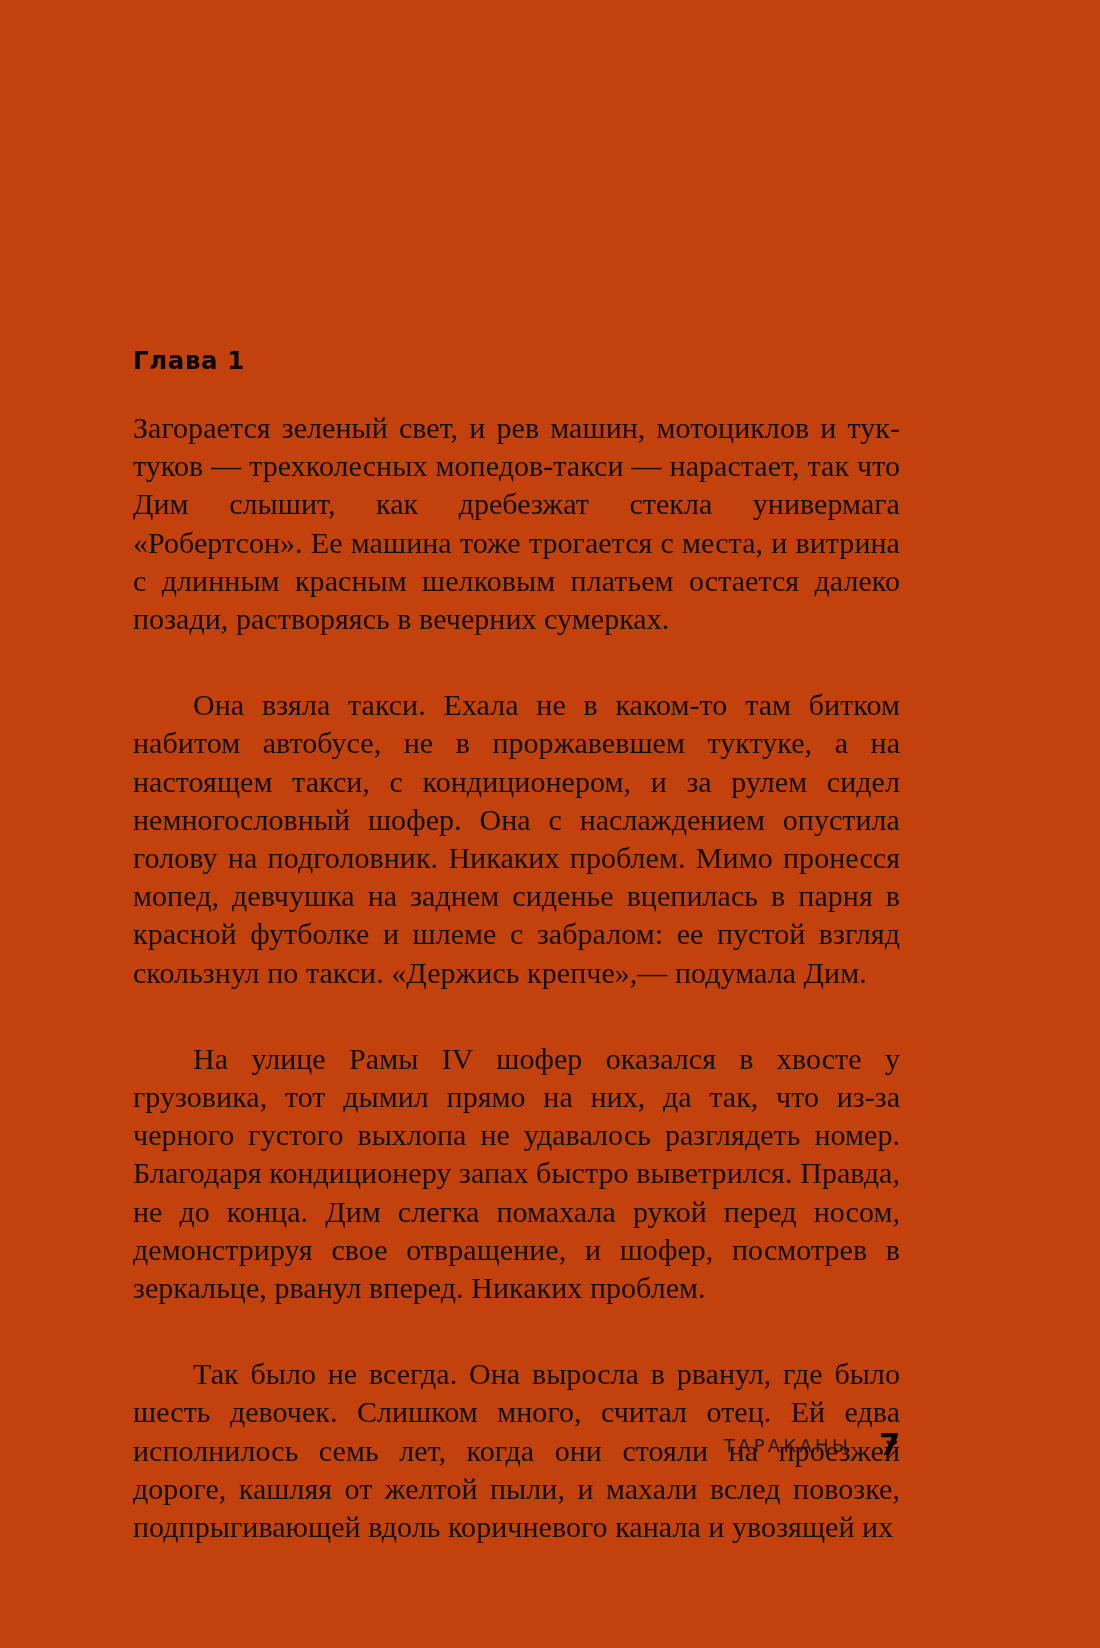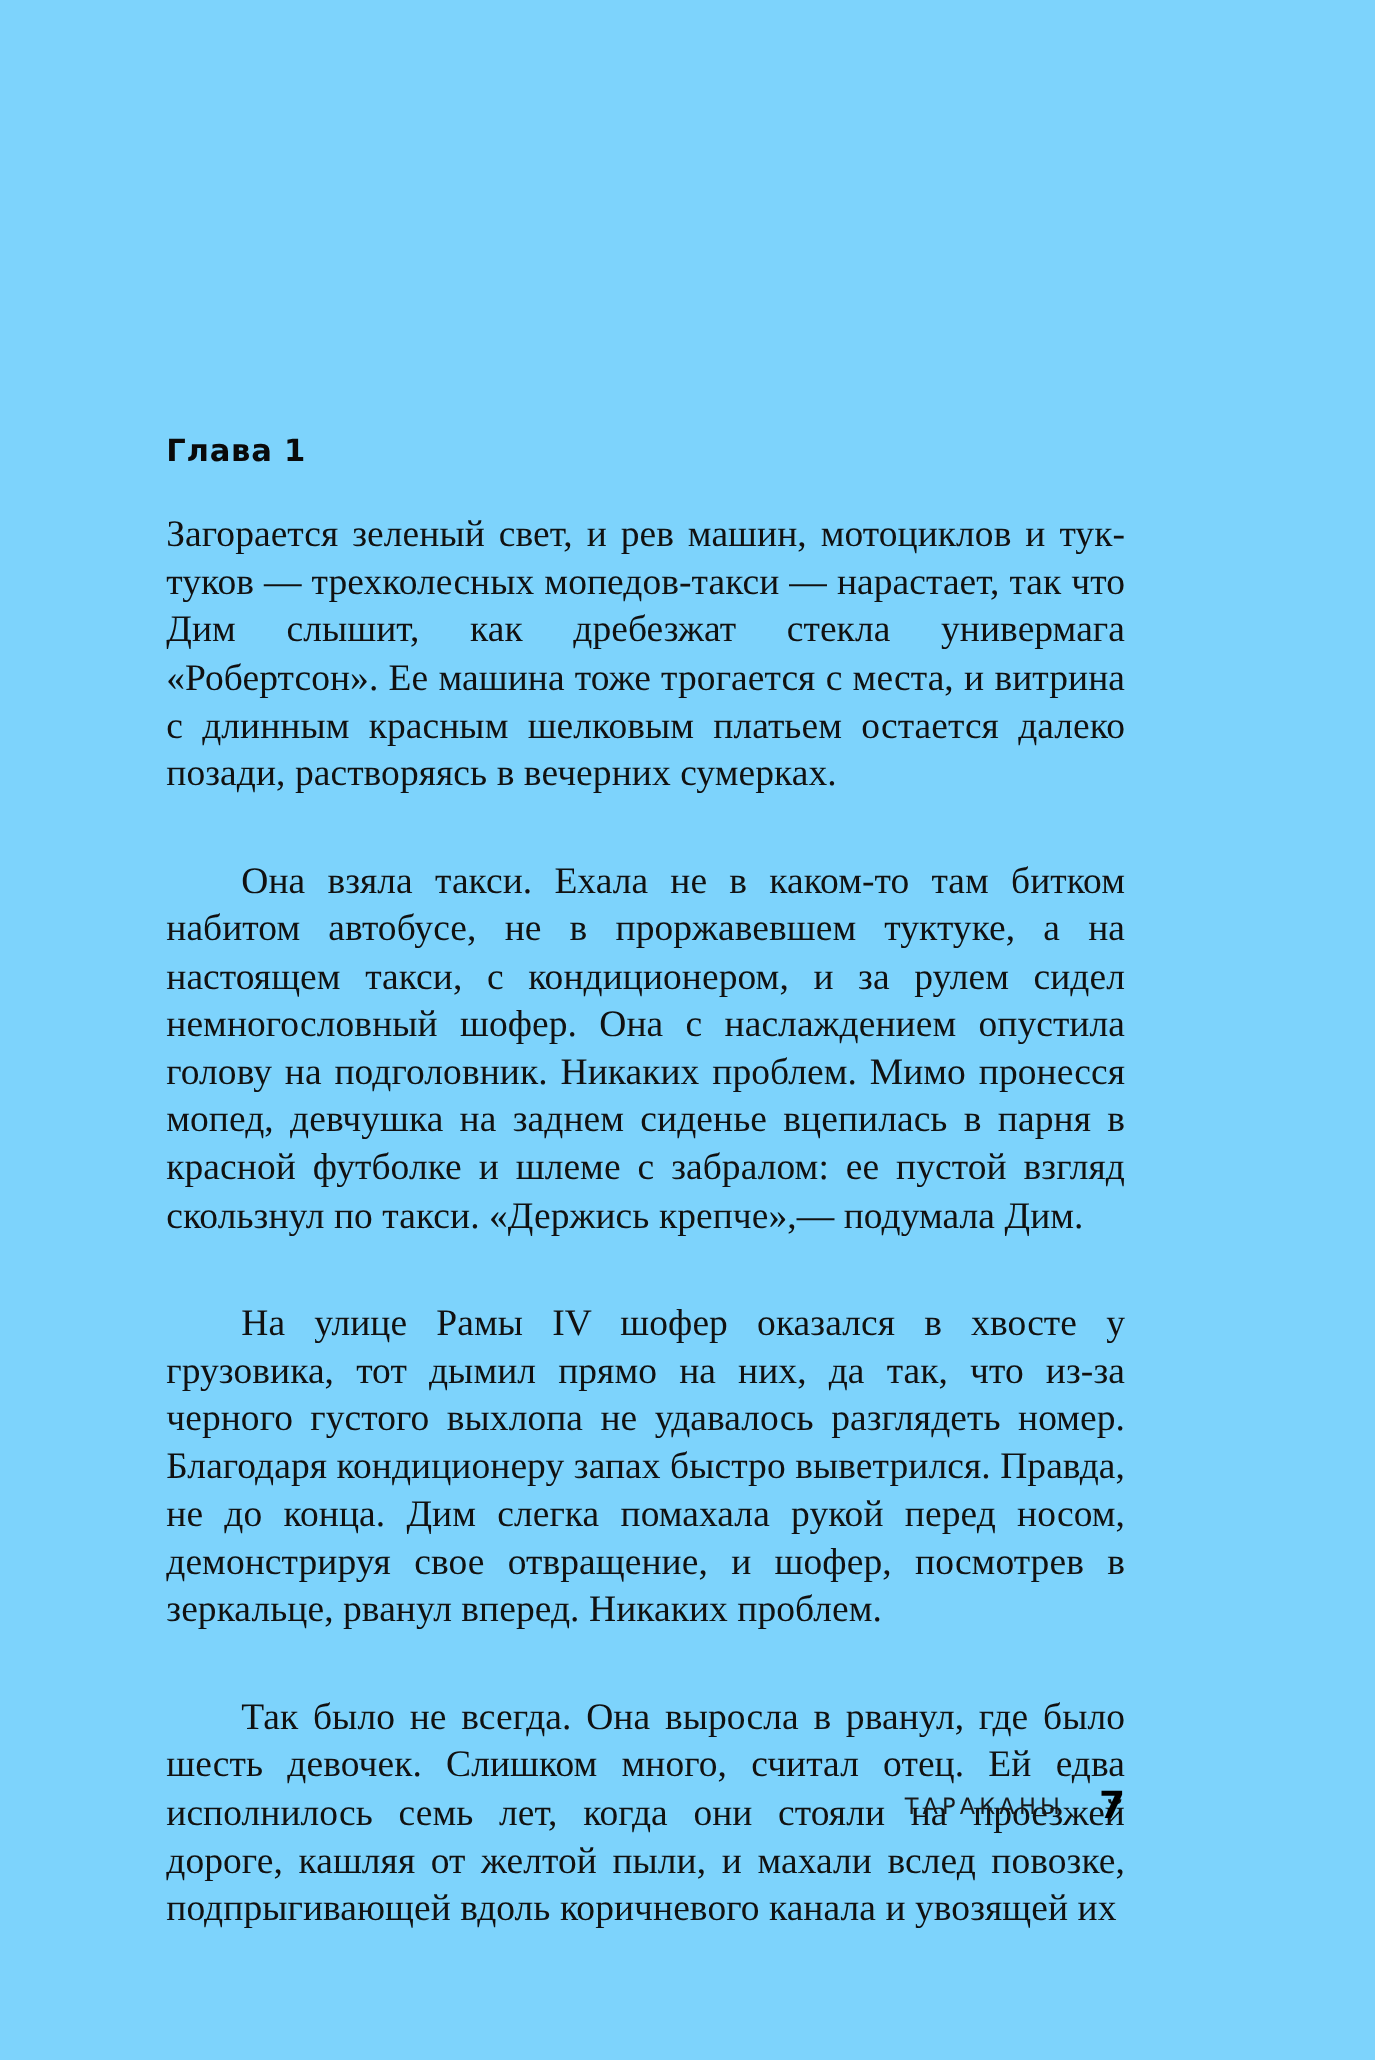--- a/index.html
+++ b/index.html
@@ -13,21 +13,21 @@
     overflow: hidden;
     font-family: "Liberation Serif", serif;
     color: #000000;
     -webkit-font-smoothing: antialiased;
   }
 
   .page {
     position: relative;
     width: 1100px;
     height: 1648px;
-    background: #7dd3fc;
+    background: #c2410c;
     box-sizing: border-box;
     padding-left: 24px;
   }
 
   
   .text-block {
     position: absolute;
     left: 133px;
     top: 348px;
     width: 767px;

